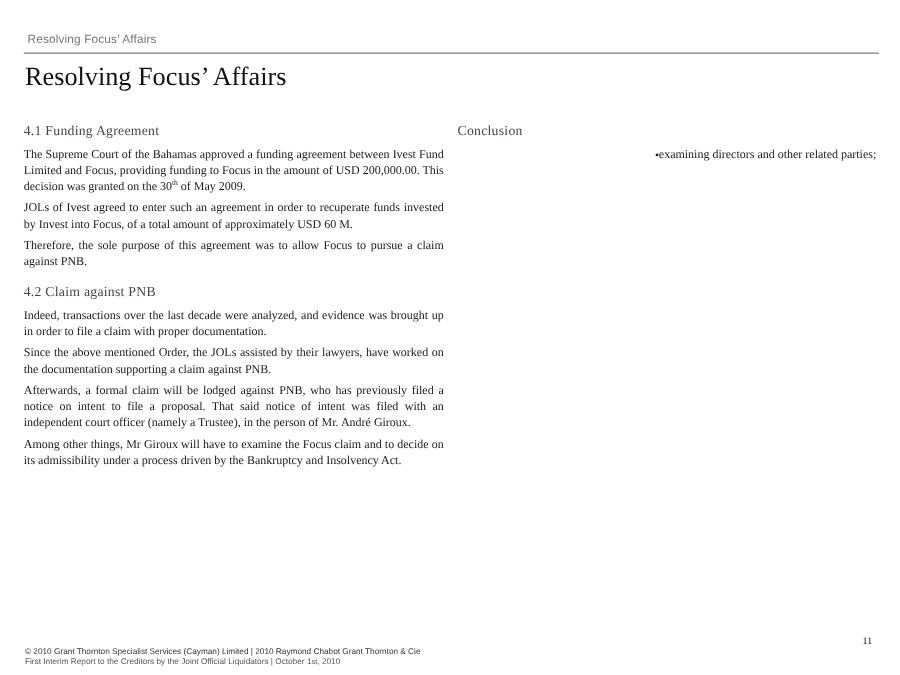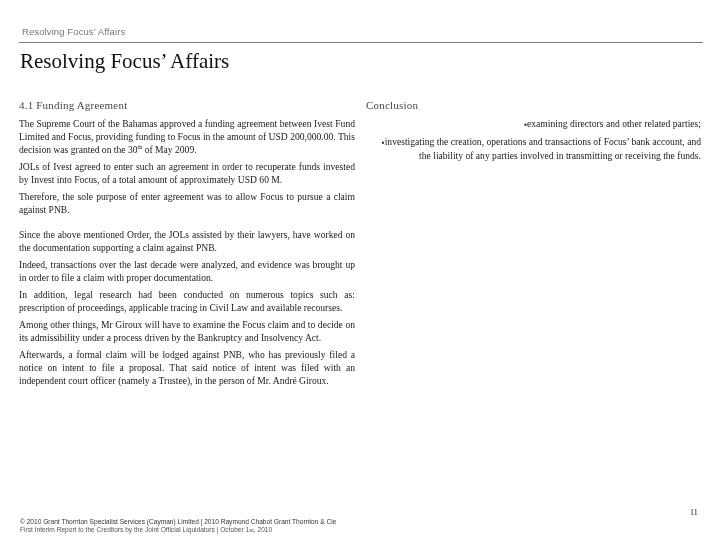--- a/index.html
+++ b/index.html
@@ -116,38 +116,35 @@
 <body>
 
 <div class="running-head">Resolving Focus’ Affairs</div>
 <div class="head-rule"></div>
 <h1 class="page-title">Resolving Focus’ Affairs</h1>
 
 <section class="col col-left">
   <h2 class="section-heading">4.1 Funding Agreement</h2>
   <p><span>The Supreme Court of the Bahamas approved a funding agreement between Ivest Fund Limited and Focus, providing funding to Focus in the amount of USD 200,000.00. This decision was granted on the 30</span><sup>th</sup><span> of May 2009.</span></p>
   <p>JOLs of Ivest agreed to enter such an agreement in order to recuperate funds invested by Invest into Focus, of a total amount of approximately USD 60 M.</p>
-  <p>Therefore, the sole purpose of enter agreement was to allow Focus to pursue a claim against PNB.</p>
+  <p>Therefore, the sole purpose of this agreement was to allow Focus to pursue a claim against PNB.</p>
 </section>
 
 <section class="col col-right">
   <h2 class="section-heading">Conclusion</h2>
   <div class="bullet">
     <span class="bullet-mark">▪</span><span>examining directors and other related parties;</span>
   </div>
-  <div class="bullet">
-    <span class="bullet-mark">▪</span><span>investigating the creation, operations and transactions of Focus’ bank account, and the liability of any parties involved in transmitting or receiving the funds.</span>
-  </div>
 </section>
 
 <section class="col col-left-2">
+  <h2 class="section-heading">4.2 Claim against PNB</h2>
+  <p>Indeed, transactions over the last decade were analyzed, and evidence was brought up in order to file a claim with proper documentation.</p>
   <p>Since the above mentioned Order, the JOLs assisted by their lawyers, have worked on the documentation supporting a claim against PNB.</p>
-  <p>Indeed, transactions over the last decade were analyzed, and evidence was brought up in order to file a claim with proper documentation.</p>
-  <p>In addition, legal research had been conducted on numerous topics such as: prescription of proceedings, applicable tracing in Civil Law and available recourses.</p>
+  <p>Afterwards, a formal claim will be lodged against PNB, who has previously filed a notice on intent to file a proposal. That said notice of intent was filed with an independent court officer (namely a Trustee), in the person of Mr. André Giroux.</p>
   <p>Among other things, Mr Giroux will have to examine the Focus claim and to decide on its admissibility under a process driven by the Bankruptcy and Insolvency Act.</p>
-  <p>Afterwards, a formal claim will be lodged against PNB, who has previously filed a notice on intent to file a proposal. That said notice of intent was filed with an independent court officer (namely a Trustee), in the person of Mr. André Giroux.</p>
 </section>
 
 <div class="footer">
   <div>© 2010 Grant Thornton Specialist Services (Cayman) Limited | 2010 Raymond Chabot Grant Thornton &amp; Cie</div>
   <div class="footer-line2"><span>First Interim Report to the Creditors by the Joint Official Liquidators | October 1</span><sup>st</sup><span>, 2010</span></div>
 </div>
 <div class="page-number">11</div>
 
 </body></html>

